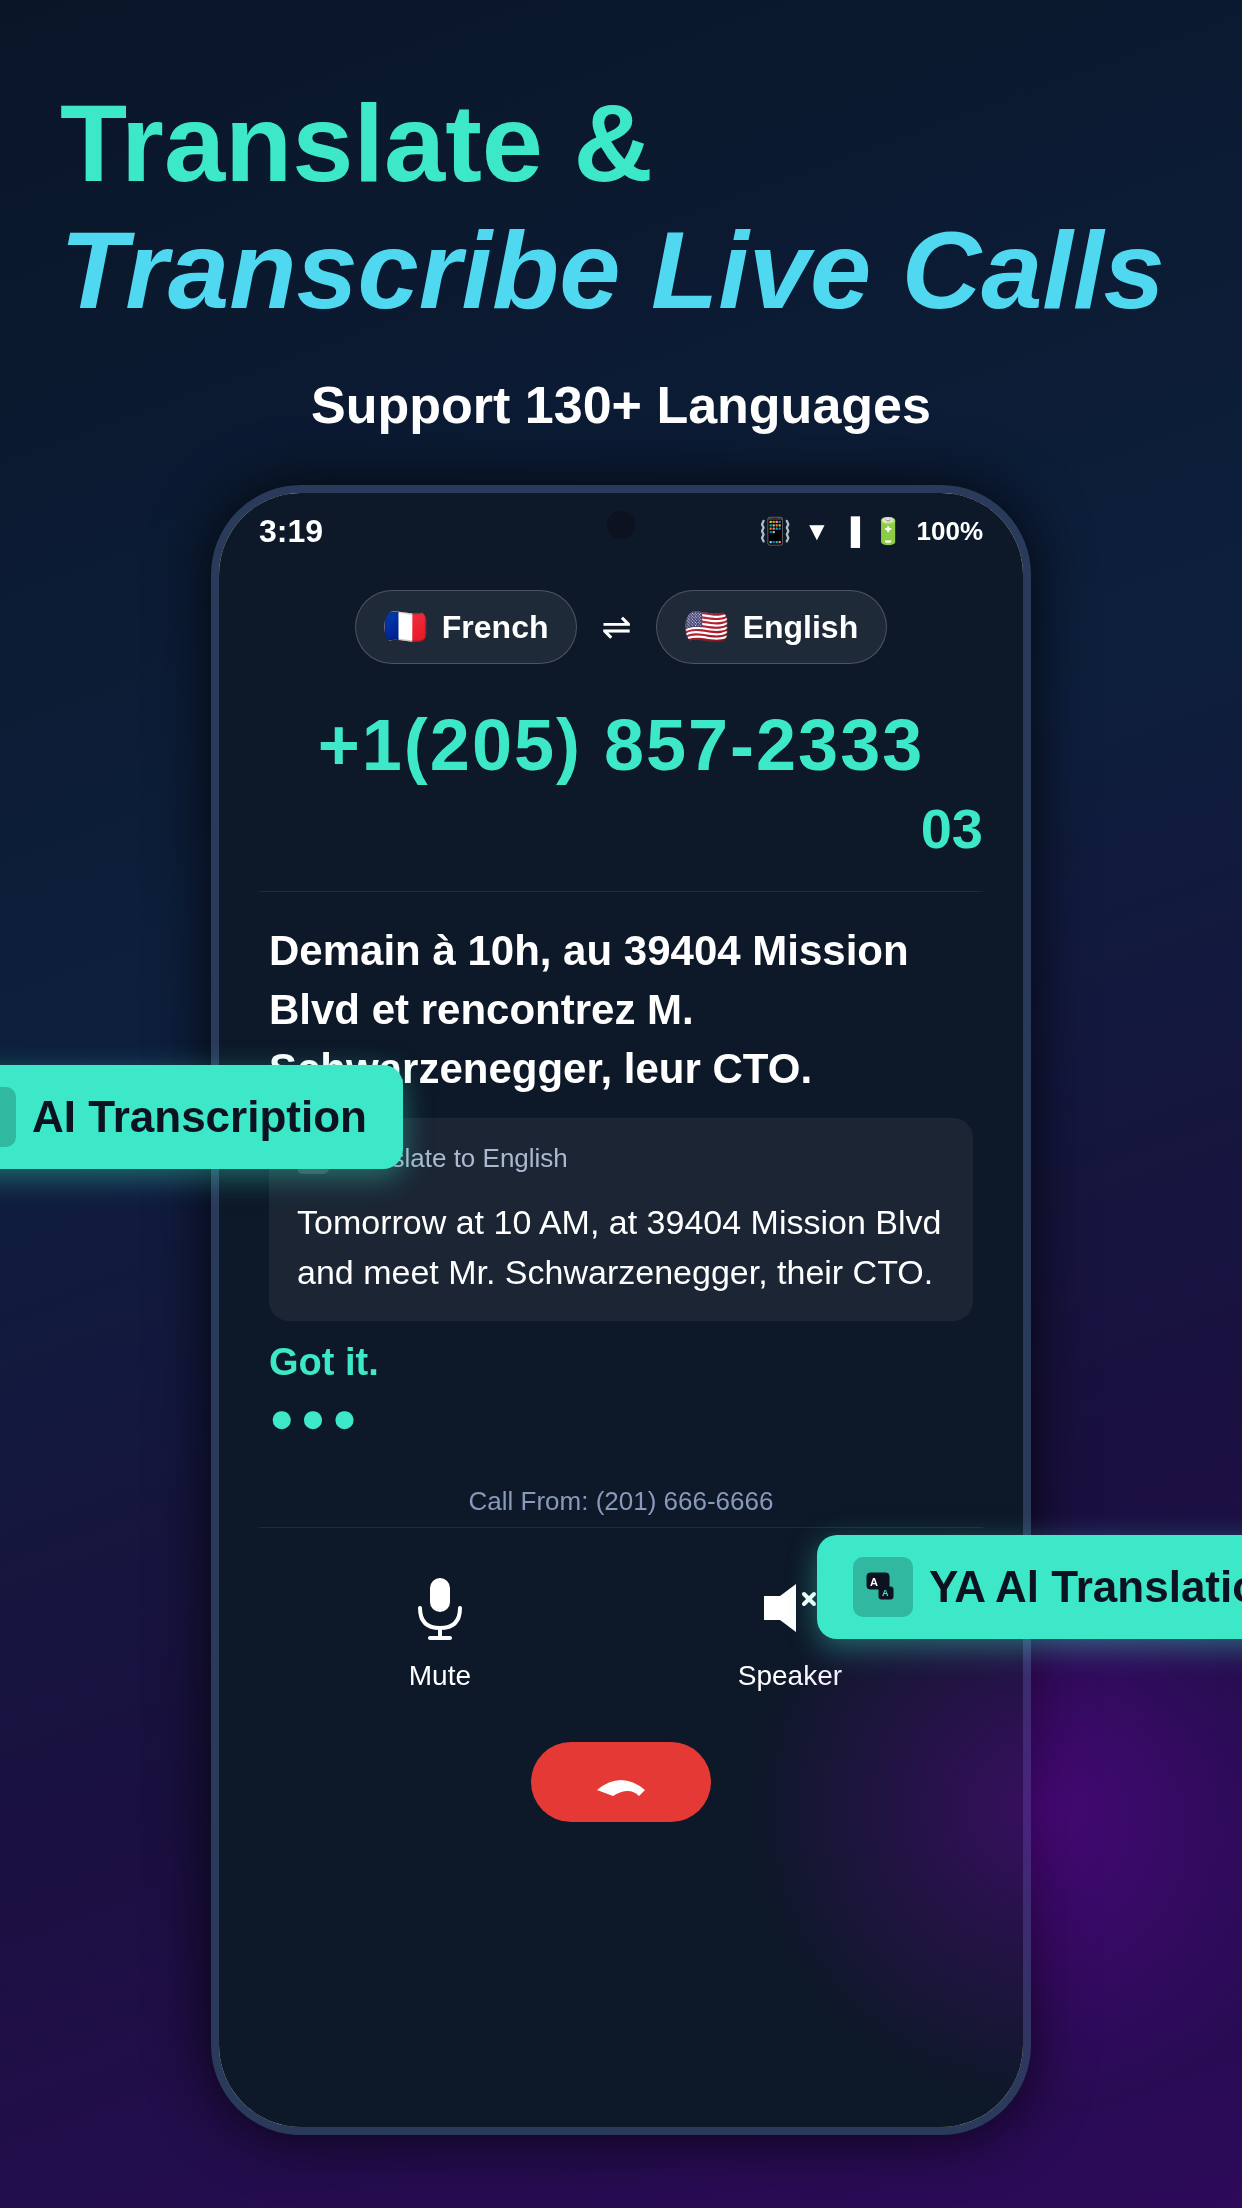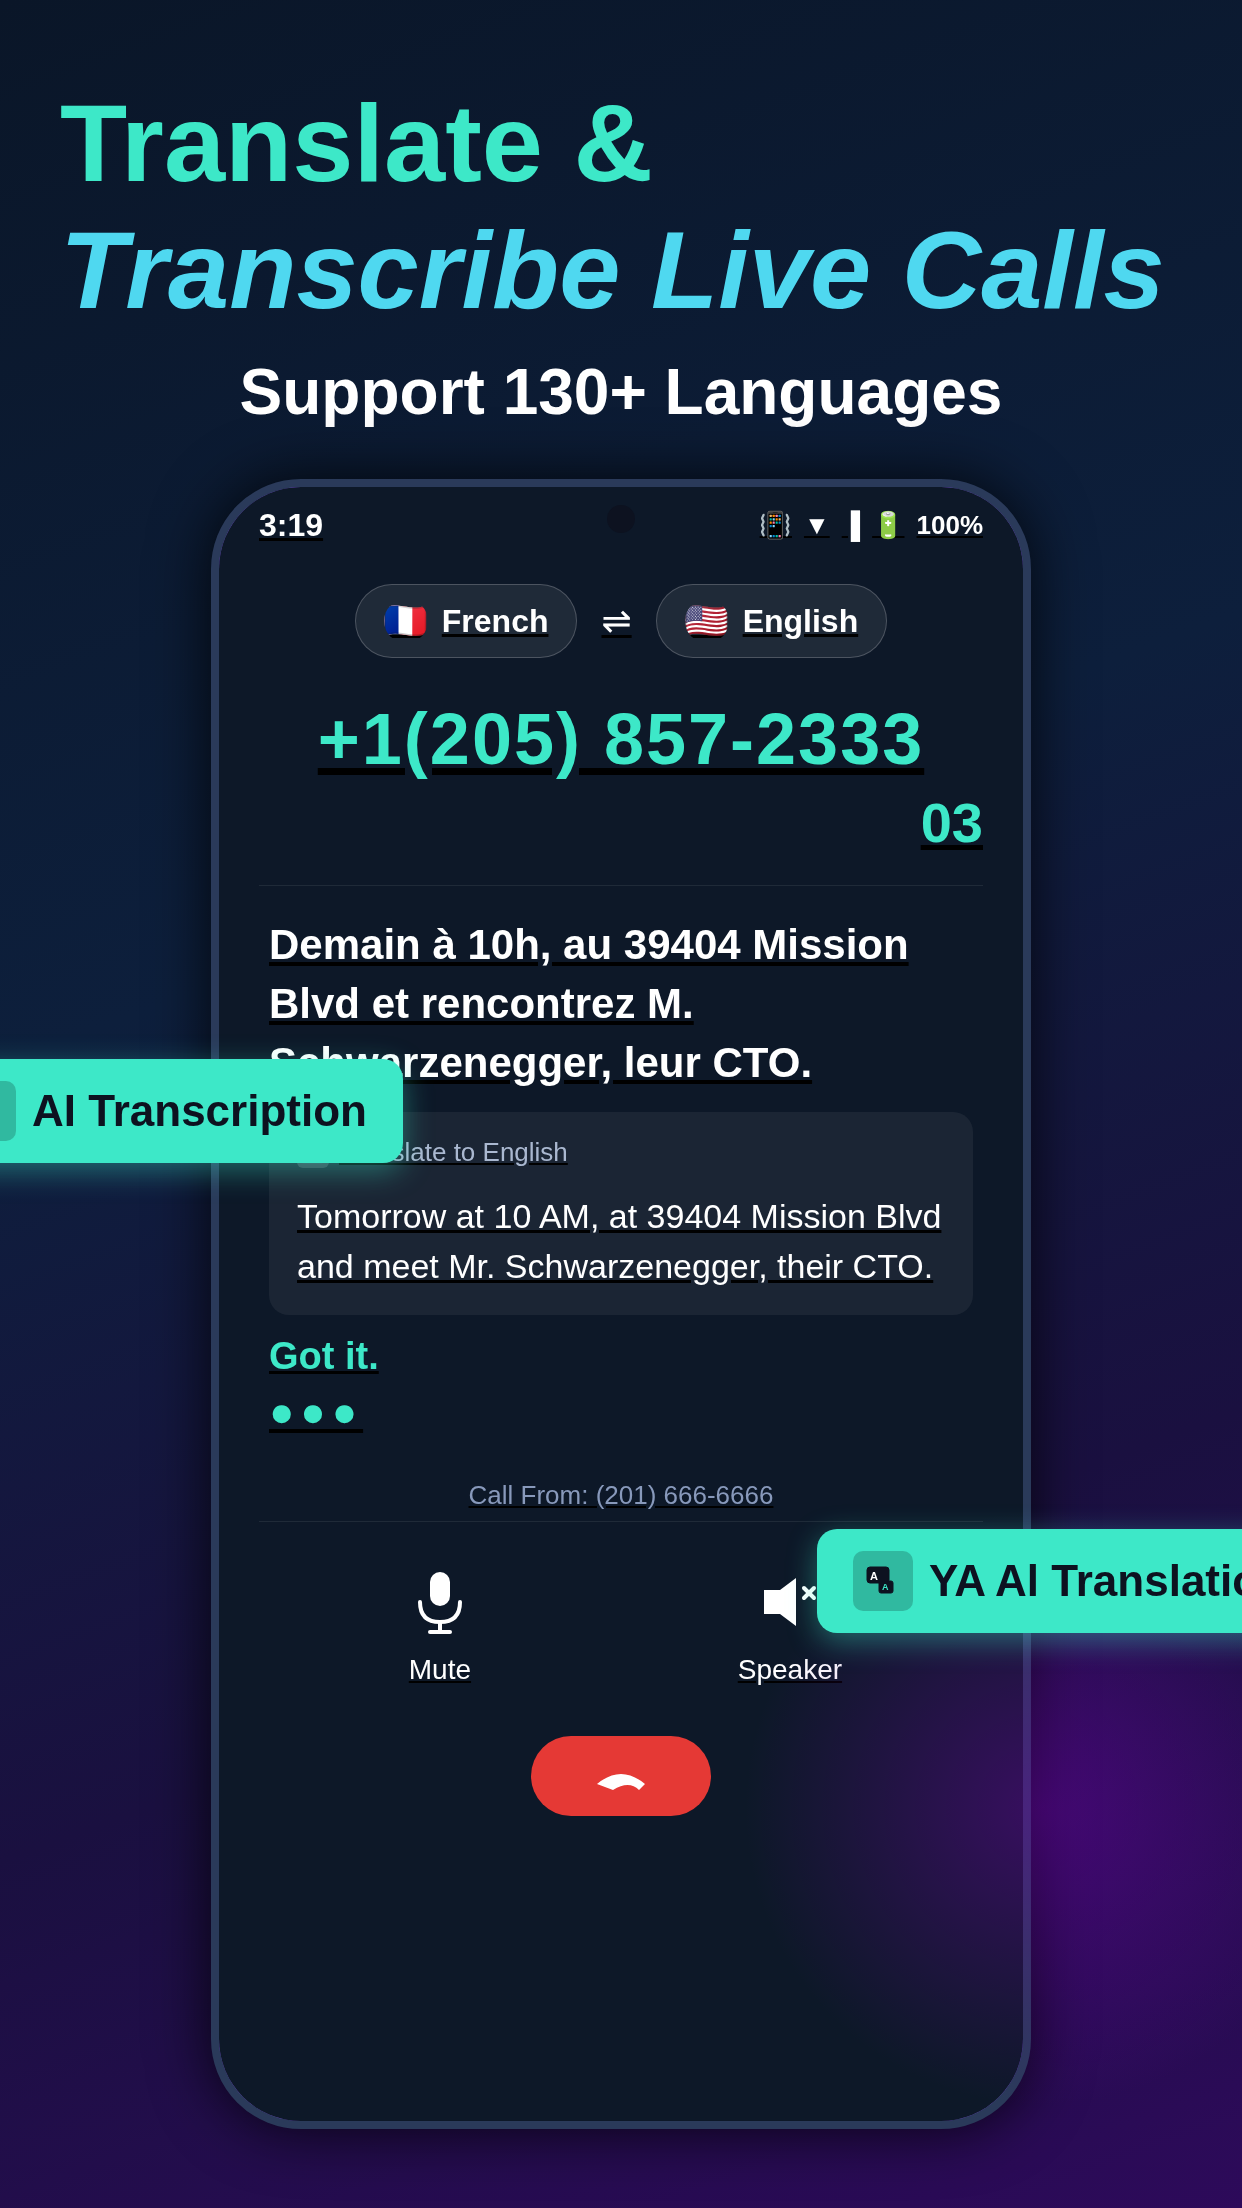--- a/index.html
+++ b/index.html
@@ -43,44 +43,43 @@
 
     .hero-title .line2 {
       font-size: 110px;
       font-weight: 900;
       color: #4fd8f0;
       font-style: italic;
     }
 
     .hero-subtitle {
       text-align: center;
-      font-size: 64px;
+      font-size: 52px;
       font-weight: 800;
       color: #ffffff;
-      margin-top: 2px;
+      margin-top: 22px;
       margin-bottom: 50px;
     }
 
     
     .phone-wrapper {
       display: flex;
       justify-content: center;
       position: relative;
     }
 
     .phone-frame {
       width: 820px;
       height: 1650px;
-      background: #8b5cf6;
+      background: #fef9c3;
       border-radius: 90px;
       border: 8px solid #2a3a5a;
       position: relative;
       overflow: hidden;
       box-shadow: 0 0 60px rgba(0,0,0,0.8), inset 0 0 20px rgba(0,0,0,0.3);
-      text-decoration: underline;
     }
 
     
     .phone-frame::before {
       content: '';
       position: absolute;
       right: -14px;
       top: 300px;
       width: 10px;
       height: 120px;

